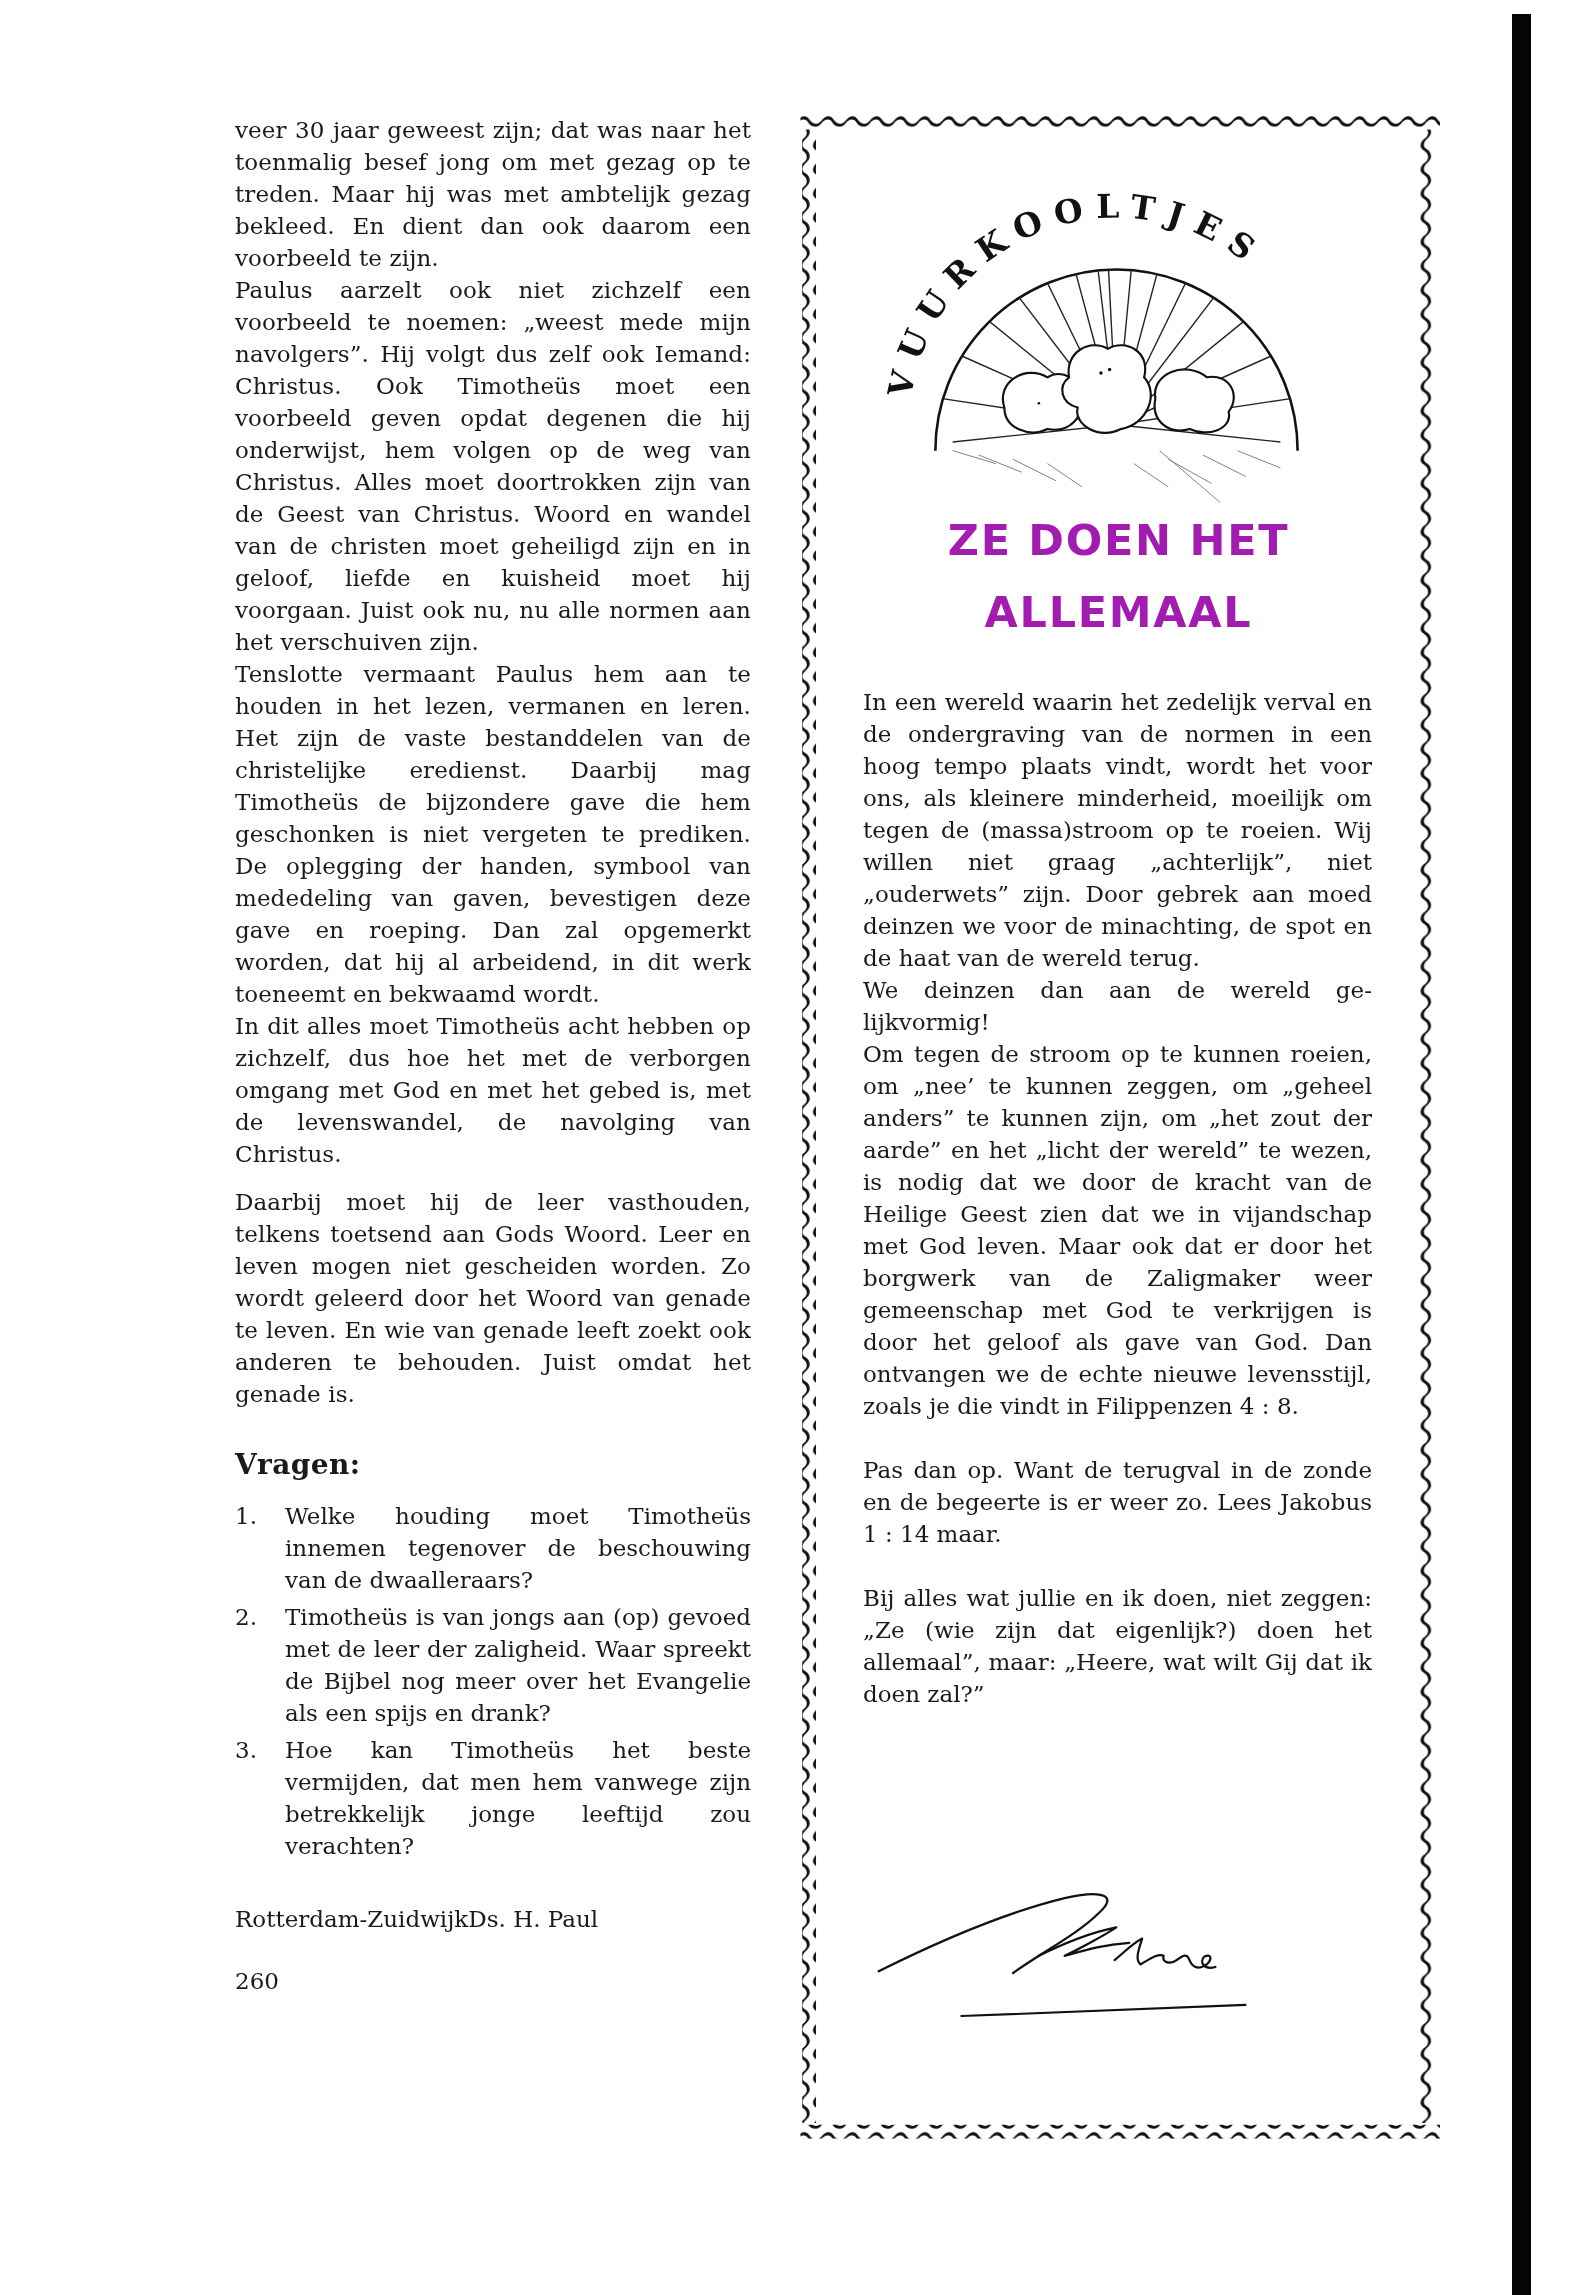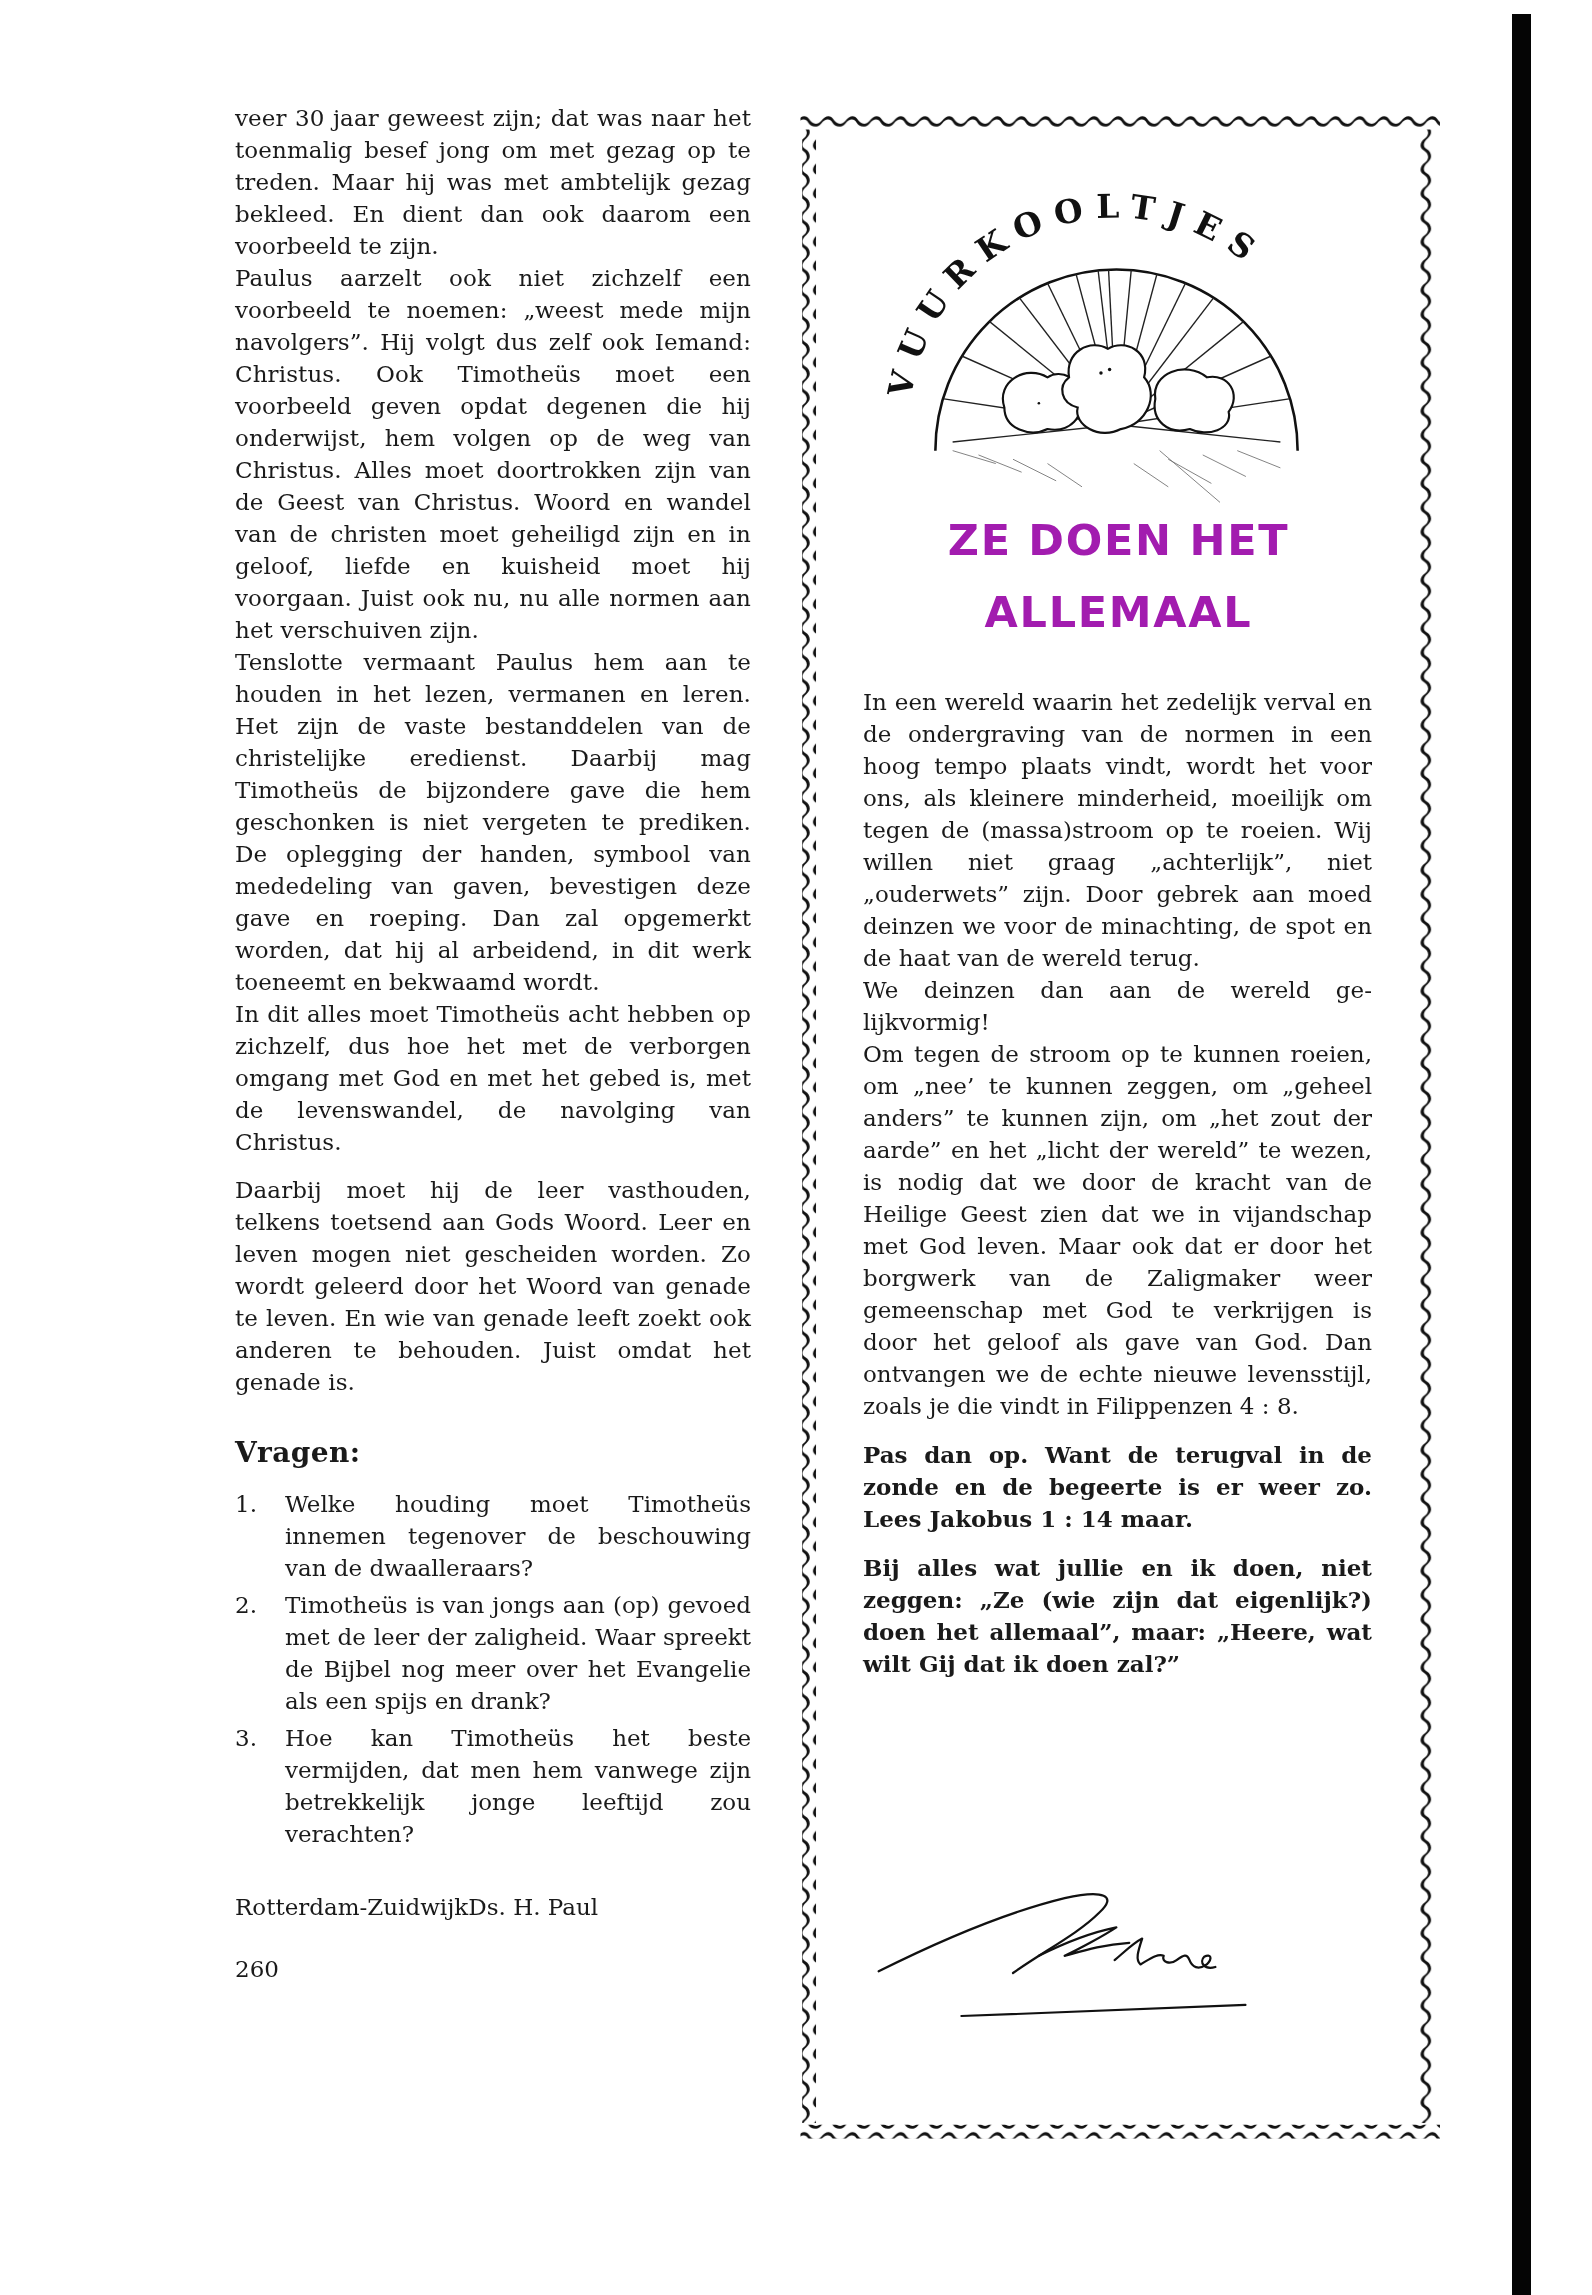--- a/index.html
+++ b/index.html
@@ -20,21 +20,21 @@
     left: 1512px;
     top: 14px;
     width: 19px;
     height: 2282px;
     background: #050505;
   }
   
   .left-col {
     position: absolute;
     left: 235px;
-    top: 102px;
+    top: 114px;
     width: 516px;
   }
   .left-col p {
     margin: 0;
     font-size: 23px;
     line-height: 32px;
     text-align: justify;
     text-align-last: left;
     hyphens: manual;
     letter-spacing: 0.1px;
@@ -113,21 +113,21 @@
     top: 565px;
     width: 509px;
   }
   .right-body p {
     margin: 0;
     font-size: 23px;
     line-height: 32px;
     text-align: justify;
     text-align-last: left;
   }
-  .right-body p.gap-top { margin-top: 17px; font-weight: bold; }
+  .right-body p.gap-top { margin-top: 32px; }
   .right-body p.gap-small { margin-top: 7px; }
   .signature {
     position: absolute;
     left: 69px;
     top: 1760px;
     width: 449px;
     height: 155px;
   }
 </style>
 </head>

